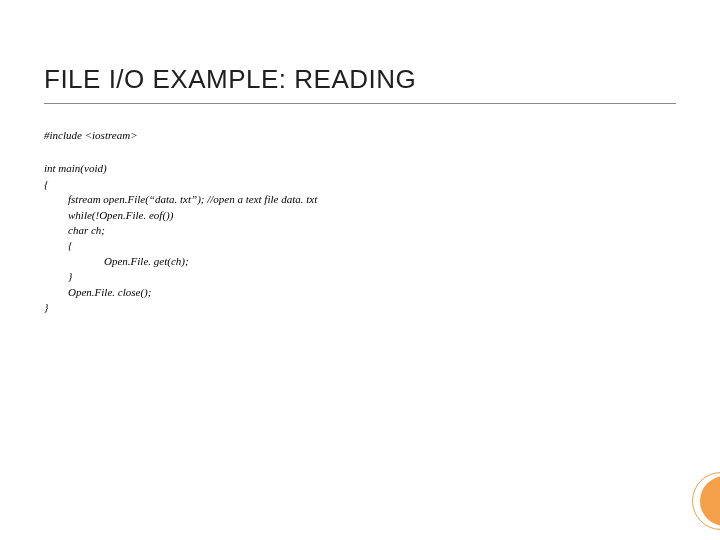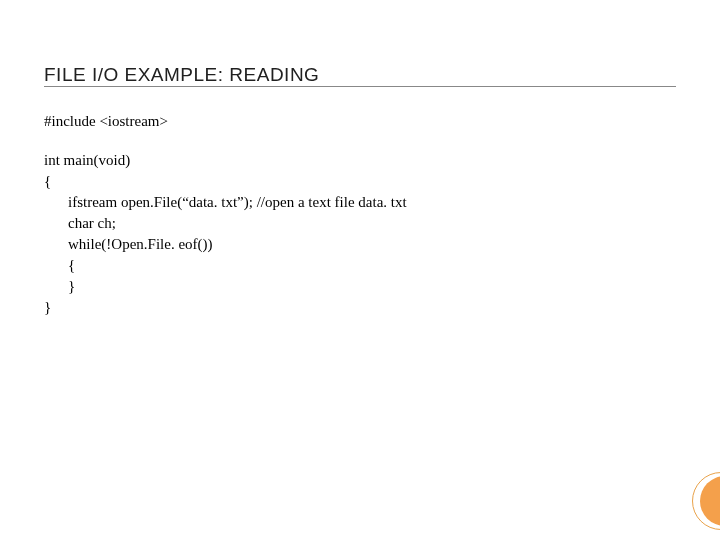--- a/index.html
+++ b/index.html
@@ -12,32 +12,33 @@
     overflow: hidden;
   }
   .slide {
     width: 100%;
     height: 100%;
     padding: 64px 44px 0 44px;
     position: relative;
   }
   .title {
     font-family: Arial, Helvetica, sans-serif;
-    font-size: 19px;
+    font-size: 26px;
     font-weight: 400;
     letter-spacing: 0.5px;
     color: #202020;
     border-bottom: 1px solid #888;
-    padding-bottom: 0;
+    padding-bottom: 8px;
     margin-bottom: 24px;
   }
   .body {
-    font-size: 15px;
+    font-size: 11px;
     line-height: 1.4;
     color: #000;
+    font-style: italic;
   }
   .block1 { margin-bottom: 18px; }
   .block2 { margin-bottom: 8px; }
   .indent1 { padding-left: 24px; }
   .indent2 { padding-left: 60px; }
   .ret { padding-left: 14px; margin-top: 18px; }
   .decor {
     position: absolute;
     right: 0;
     bottom: 8px;
@@ -74,25 +75,27 @@
 
   <div class="body">
 
     <div class="block1">
       <div>#include &lt;iostream&gt;</div>
     </div>
 
     <div class="block2">
       <div>int main(void)</div>
       <div>{</div>
-      <div class="indent1">ifstream open.File(“data. txt”); //open a text file data. txt</div>
+      <div class="indent1">fstream open.File(“data. txt”); //open a text file data. txt</div>
+      <div class="indent1">while(!Open.File. eof())</div>
       <div class="indent1">char ch;</div>
-      <div class="indent1">while(!Open.File. eof())</div>
       <div class="indent1">{</div>
+      <div class="indent2">Open.File. get(ch);</div>
       <div class="indent1">}</div>
+      <div class="indent1">Open.File. close();</div>
       <div>}</div>
     </div>
 
   </div>
 
   <div class="decor">
     <div class="inner"></div>
     <div class="outer"></div>
   </div>
 

